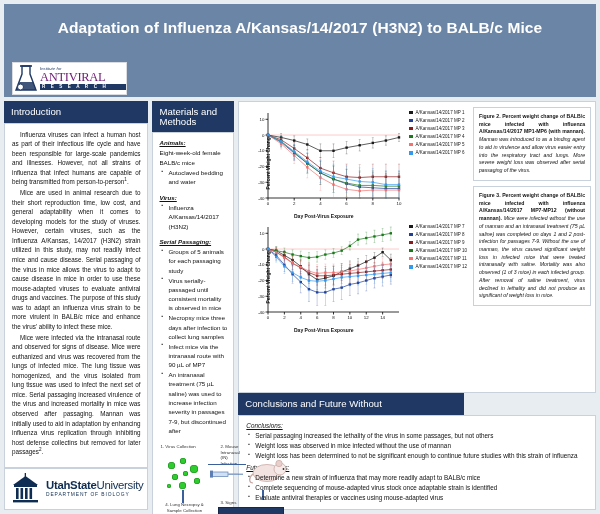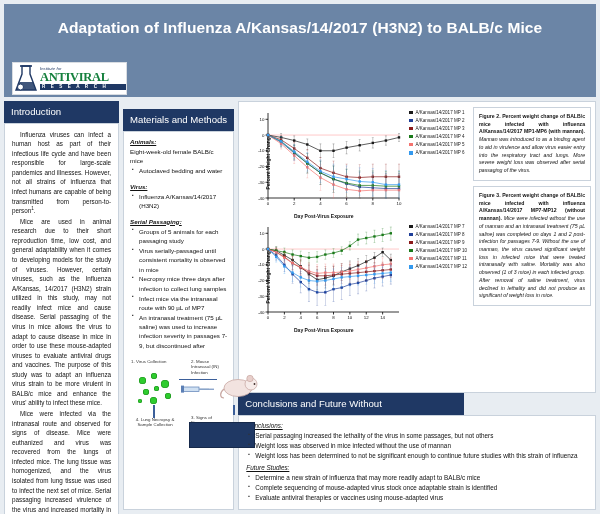--- a/index.html
+++ b/index.html
@@ -54,36 +54,36 @@
   .logo-mark{
     width:26px;height:31px;flex:0 0 26px;
     position:relative;
   }
   .logo-text{
     flex:1;display:flex;flex-direction:column;
     justify-content:center;line-height:1;
     padding-left:1px;
   }
   .logo-top{font-size:4.1px;color:#1f3864;font-style:italic;letter-spacing:.1px;}
-  .logo-mid{font-size:12.5px;color:#15803d;font-weight:bold;letter-spacing:-.3px;font-family:"Liberation Serif",serif;}
+  .logo-mid{font-size:12.5px;color:#701a75;font-weight:normal;letter-spacing:-.3px;font-family:"Liberation Serif",serif;}
   .logo-bot{
     font-size:4.6px;color:#ffffff;background:#1f3864;
     letter-spacing:2.1px;padding:1px 0 1px 2px;font-weight:bold;
   }
 
   
   .columns{
     display:flex;
     gap:4px;
     margin-top:4px;
     height:409px;
   }
   .col{display:flex;flex-direction:column;}
   .col-1{width:148px;}
-  .col-2{width:143px;margin-top:8px;}
+  .col-2{width:143px;}
   .col-3{flex:1;}
 
   .sect-head{
     background:#1f3864;
     color:#ffffff;
     font-size:9.6px;
     padding:6px 7px;
     line-height:1;
   }
   .panel{
@@ -223,20 +223,38 @@
 
   <div class="columns">
 
     <div class="col col-1">
       <div class="sect-head">Introduction</div>
       <div class="panel" style="flex:1;">
         <div class="intro-body">
           <p><span>Influenza viruses can infect a human host as part of their infectious life cycle and have been responsible for large-scale pandemics and illnesses. However, not all strains of influenza that infect humans are capable of being transmitted from person-to-person</span><sup>1</sup><span>.</span></p>
           <p>Mice are used in animal research due to their short reproduction time, low cost, and general adaptability when it comes to developing models for the study of viruses. However, certain viruses, such as the Influenza A/Kansas, 14/2017 (H3N2) strain utilized in this study, may not readily infect mice and cause disease. Serial passaging of the virus in mice allows the virus to adapt to cause disease in mice in order to use these mouse-adapted viruses to evaluate antiviral drugs and vaccines. The purpose of this study was to adapt an influenza virus strain to be more virulent in BALB/c mice and enhance the virus' ability to infect these mice.</p>
           <p><span>Mice were infected via the intranasal route and observed for signs of disease. Mice were euthanized and virus was recovered from the lungs of infected mice. The lung tissue was homogenized, and the virus isolated from lung tissue was used to infect the next set of mice. Serial passaging increased virulence of the virus and increased mortality in mice was observed after passaging. Mannan was initially used to aid in adaptation by enhancing influenza virus replication through inhibiting host defense collectins but removed for later passages</span><sup>2</sup><span>.</span></p>
+        </div>
+      </div>
+      <div class="usu">
+        <div class="usu-emblem">
+          <svg width="33" height="33" viewBox="0 0 33 33">
+            <path d="M16.5 3 L29 12 L4 12 Z" fill="#0f2d52"></path>
+            <rect x="5" y="12" width="23" height="2" fill="#0f2d52"></rect>
+            <rect x="7" y="15" width="2.6" height="11" fill="#0f2d52"></rect>
+            <rect x="11.5" y="15" width="2.6" height="11" fill="#0f2d52"></rect>
+            <rect x="16" y="15" width="2.6" height="11" fill="#0f2d52"></rect>
+            <rect x="20.5" y="15" width="2.6" height="11" fill="#0f2d52"></rect>
+            <rect x="4" y="27" width="25" height="2.4" fill="#0f2d52"></rect>
+            <rect x="15.7" y="0" width="1.3" height="4" fill="#0f2d52"></rect>
+          </svg>
+        </div>
+        <div class="usu-txt">
+          <div class="usu-l1"><span style="font-weight:bold">UtahState</span><span>University</span></div>
+          <div class="usu-l2">DEPARTMENT OF BIOLOGY</div>
         </div>
       </div>
     </div>
 
     <div class="col col-2">
       <div class="sect-head">Materials and Methods</div>
       <div class="panel" style="flex:1;display:flex;flex-direction:column;">
         <div class="meth-body">
           <div class="meth-h">Animals:</div>
           <div class="meth-p">Eight-week-old female BALB/c mice</div>

